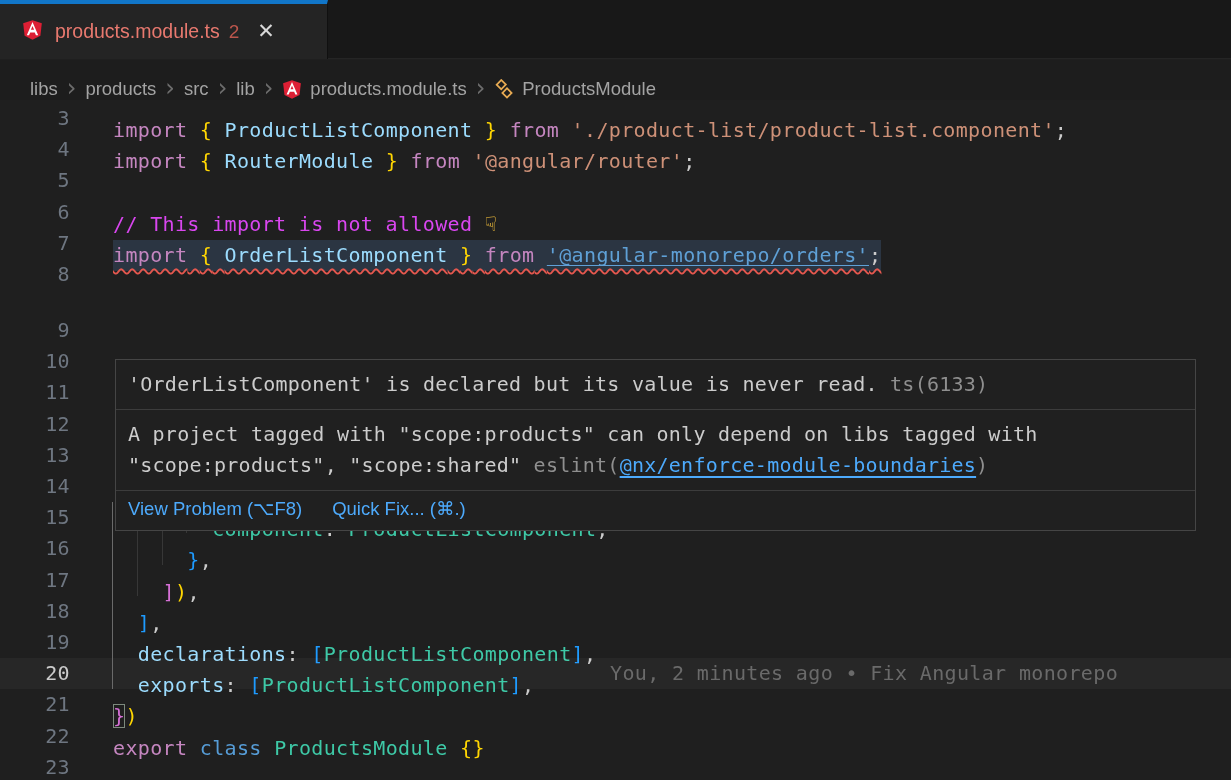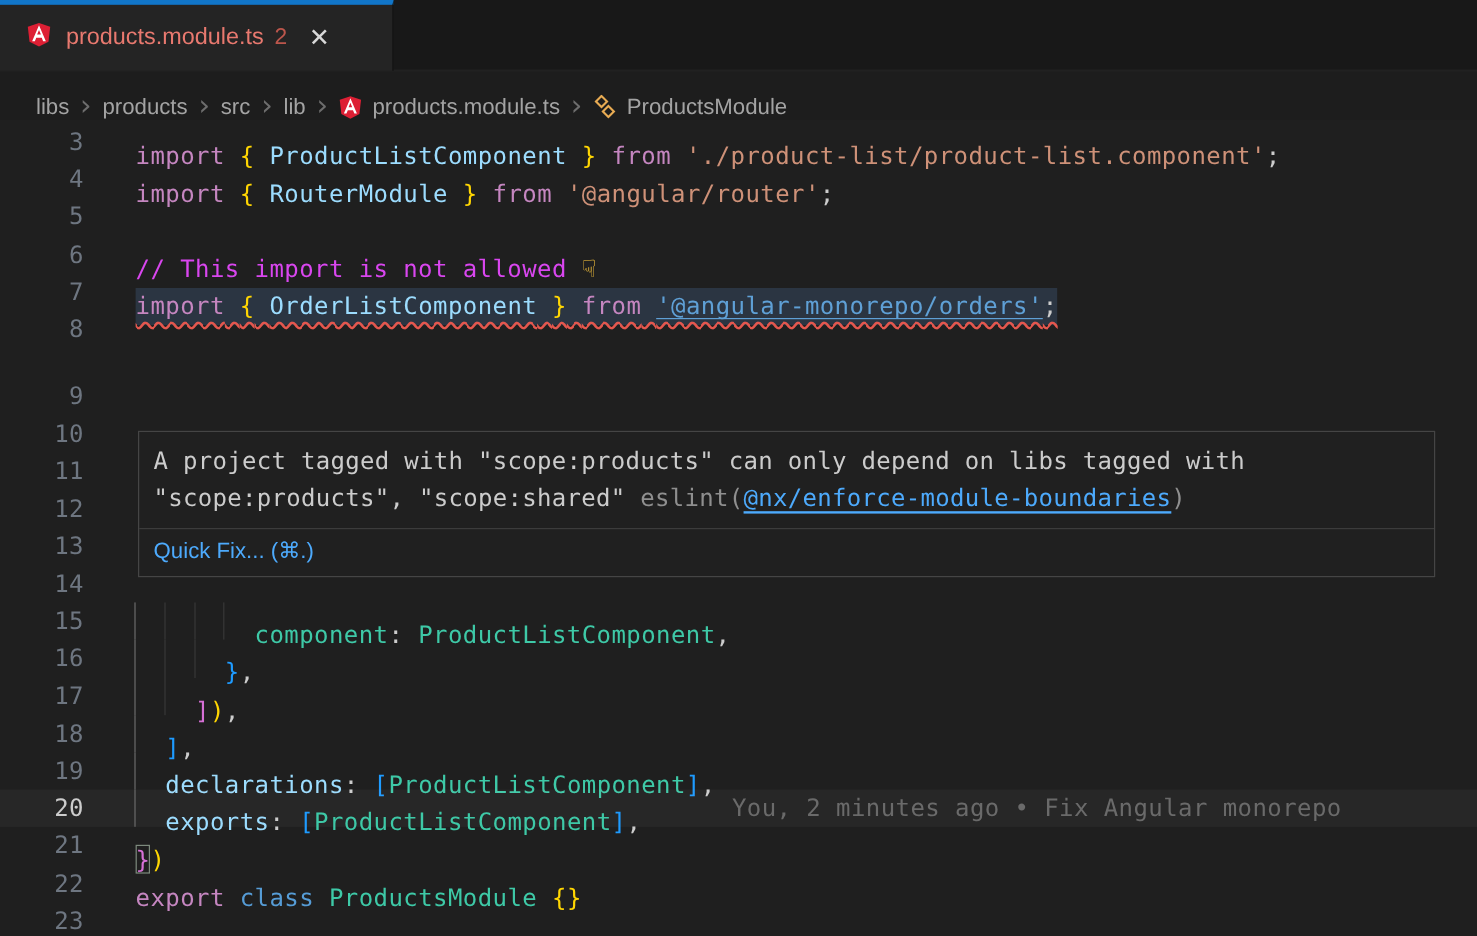--- a/index.html
+++ b/index.html
@@ -231,24 +231,28 @@
           <span class="code-text"><span class="tk-kw">export</span><span class="tk-pl"> </span><span class="tk-kwb">class</span><span class="tk-pl"> </span><span class="tk-type">ProductsModule</span><span class="tk-pl"> </span><span class="tk-b1">{}</span></span>
         </div>
         <div class="code-row" style="top: 651.8px;">
           <span class="ln">23</span>
           <span class="code-text"></span>
         </div>
       </div>
 
     <div class="hover">
       <div class="hv-sec">
+        <span>'OrderListComponent' is declared but its value is never read.</span><span class="hv-dim"> ts(6133)</span>
+      </div>
+      <div class="hv-sec">
         <div>A project tagged with "scope:products" can only depend on libs tagged with</div>
         <div>
           <span>"scope:products", "scope:shared"</span><span class="hv-dim"> eslint(</span><span class="hv-link">@nx/enforce-module-boundaries</span><span class="hv-dim">)</span>
         </div>
       </div>
       <div class="hv-actions">
+        <span class="hv-action">View Problem (⌥F8)</span>
         <span class="hv-action">Quick Fix... (⌘.)</span>
       </div>
     </div>
   </div>
 
 </div>
 
 </body></html>

